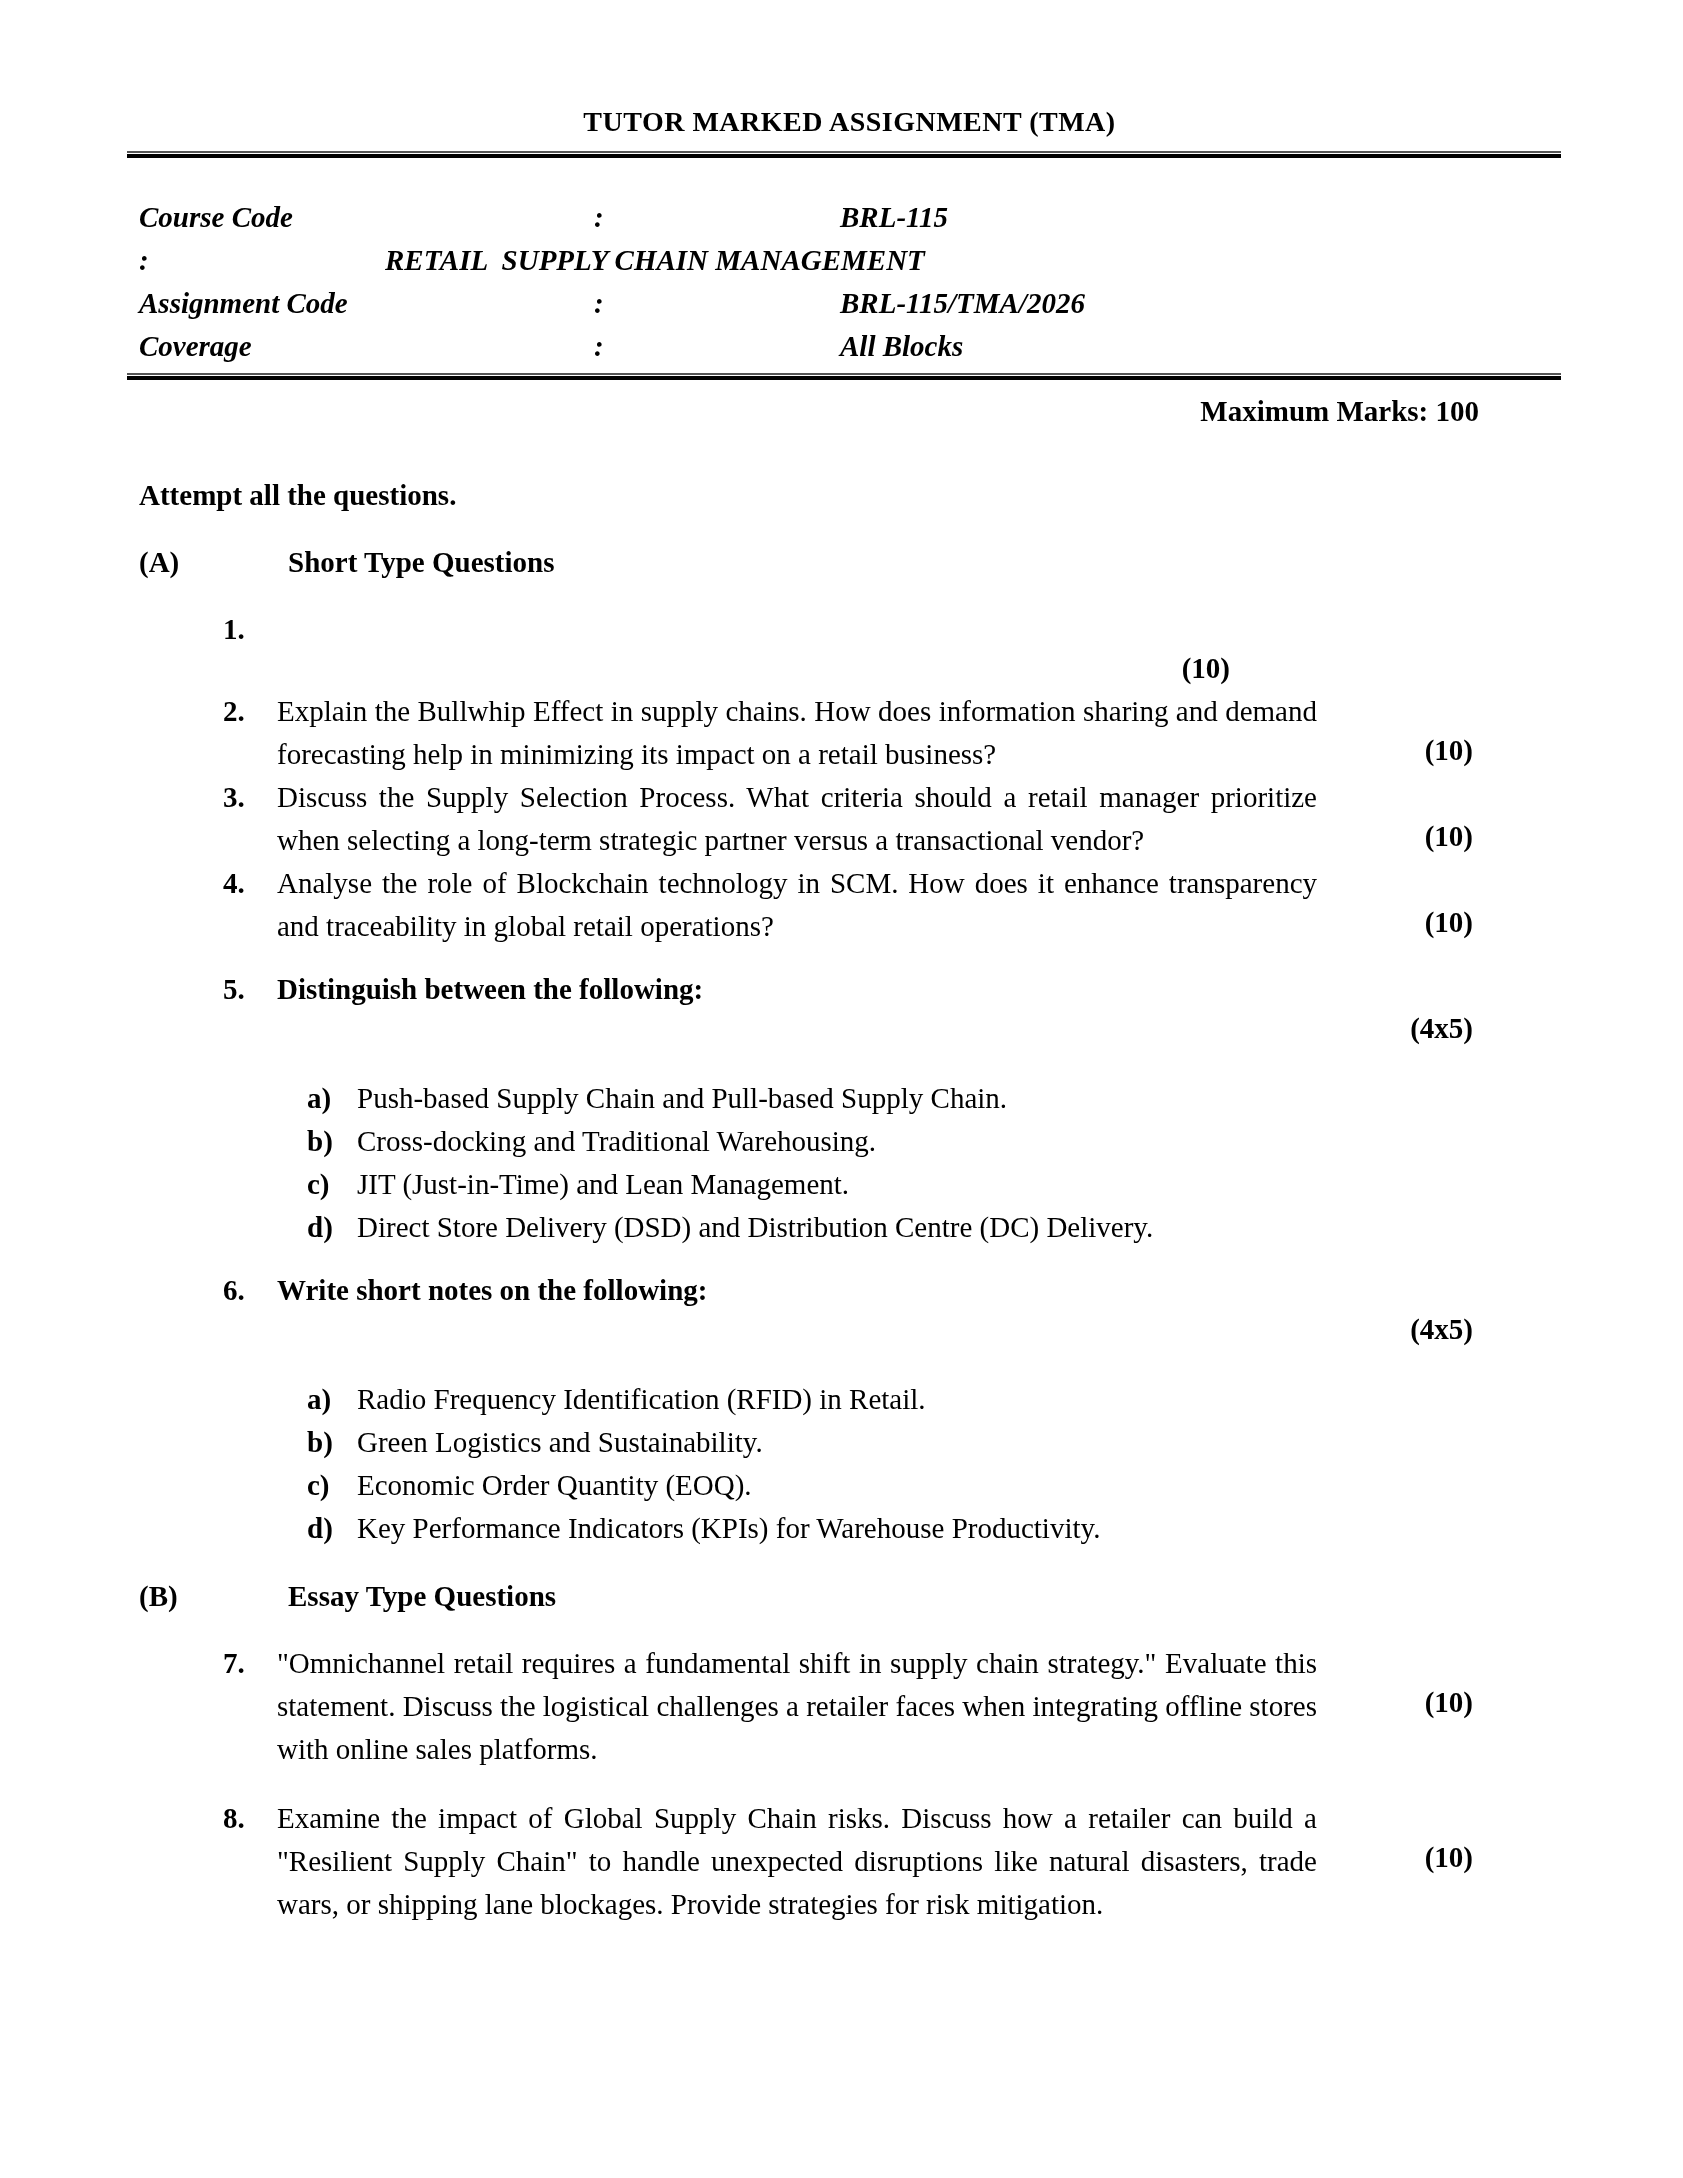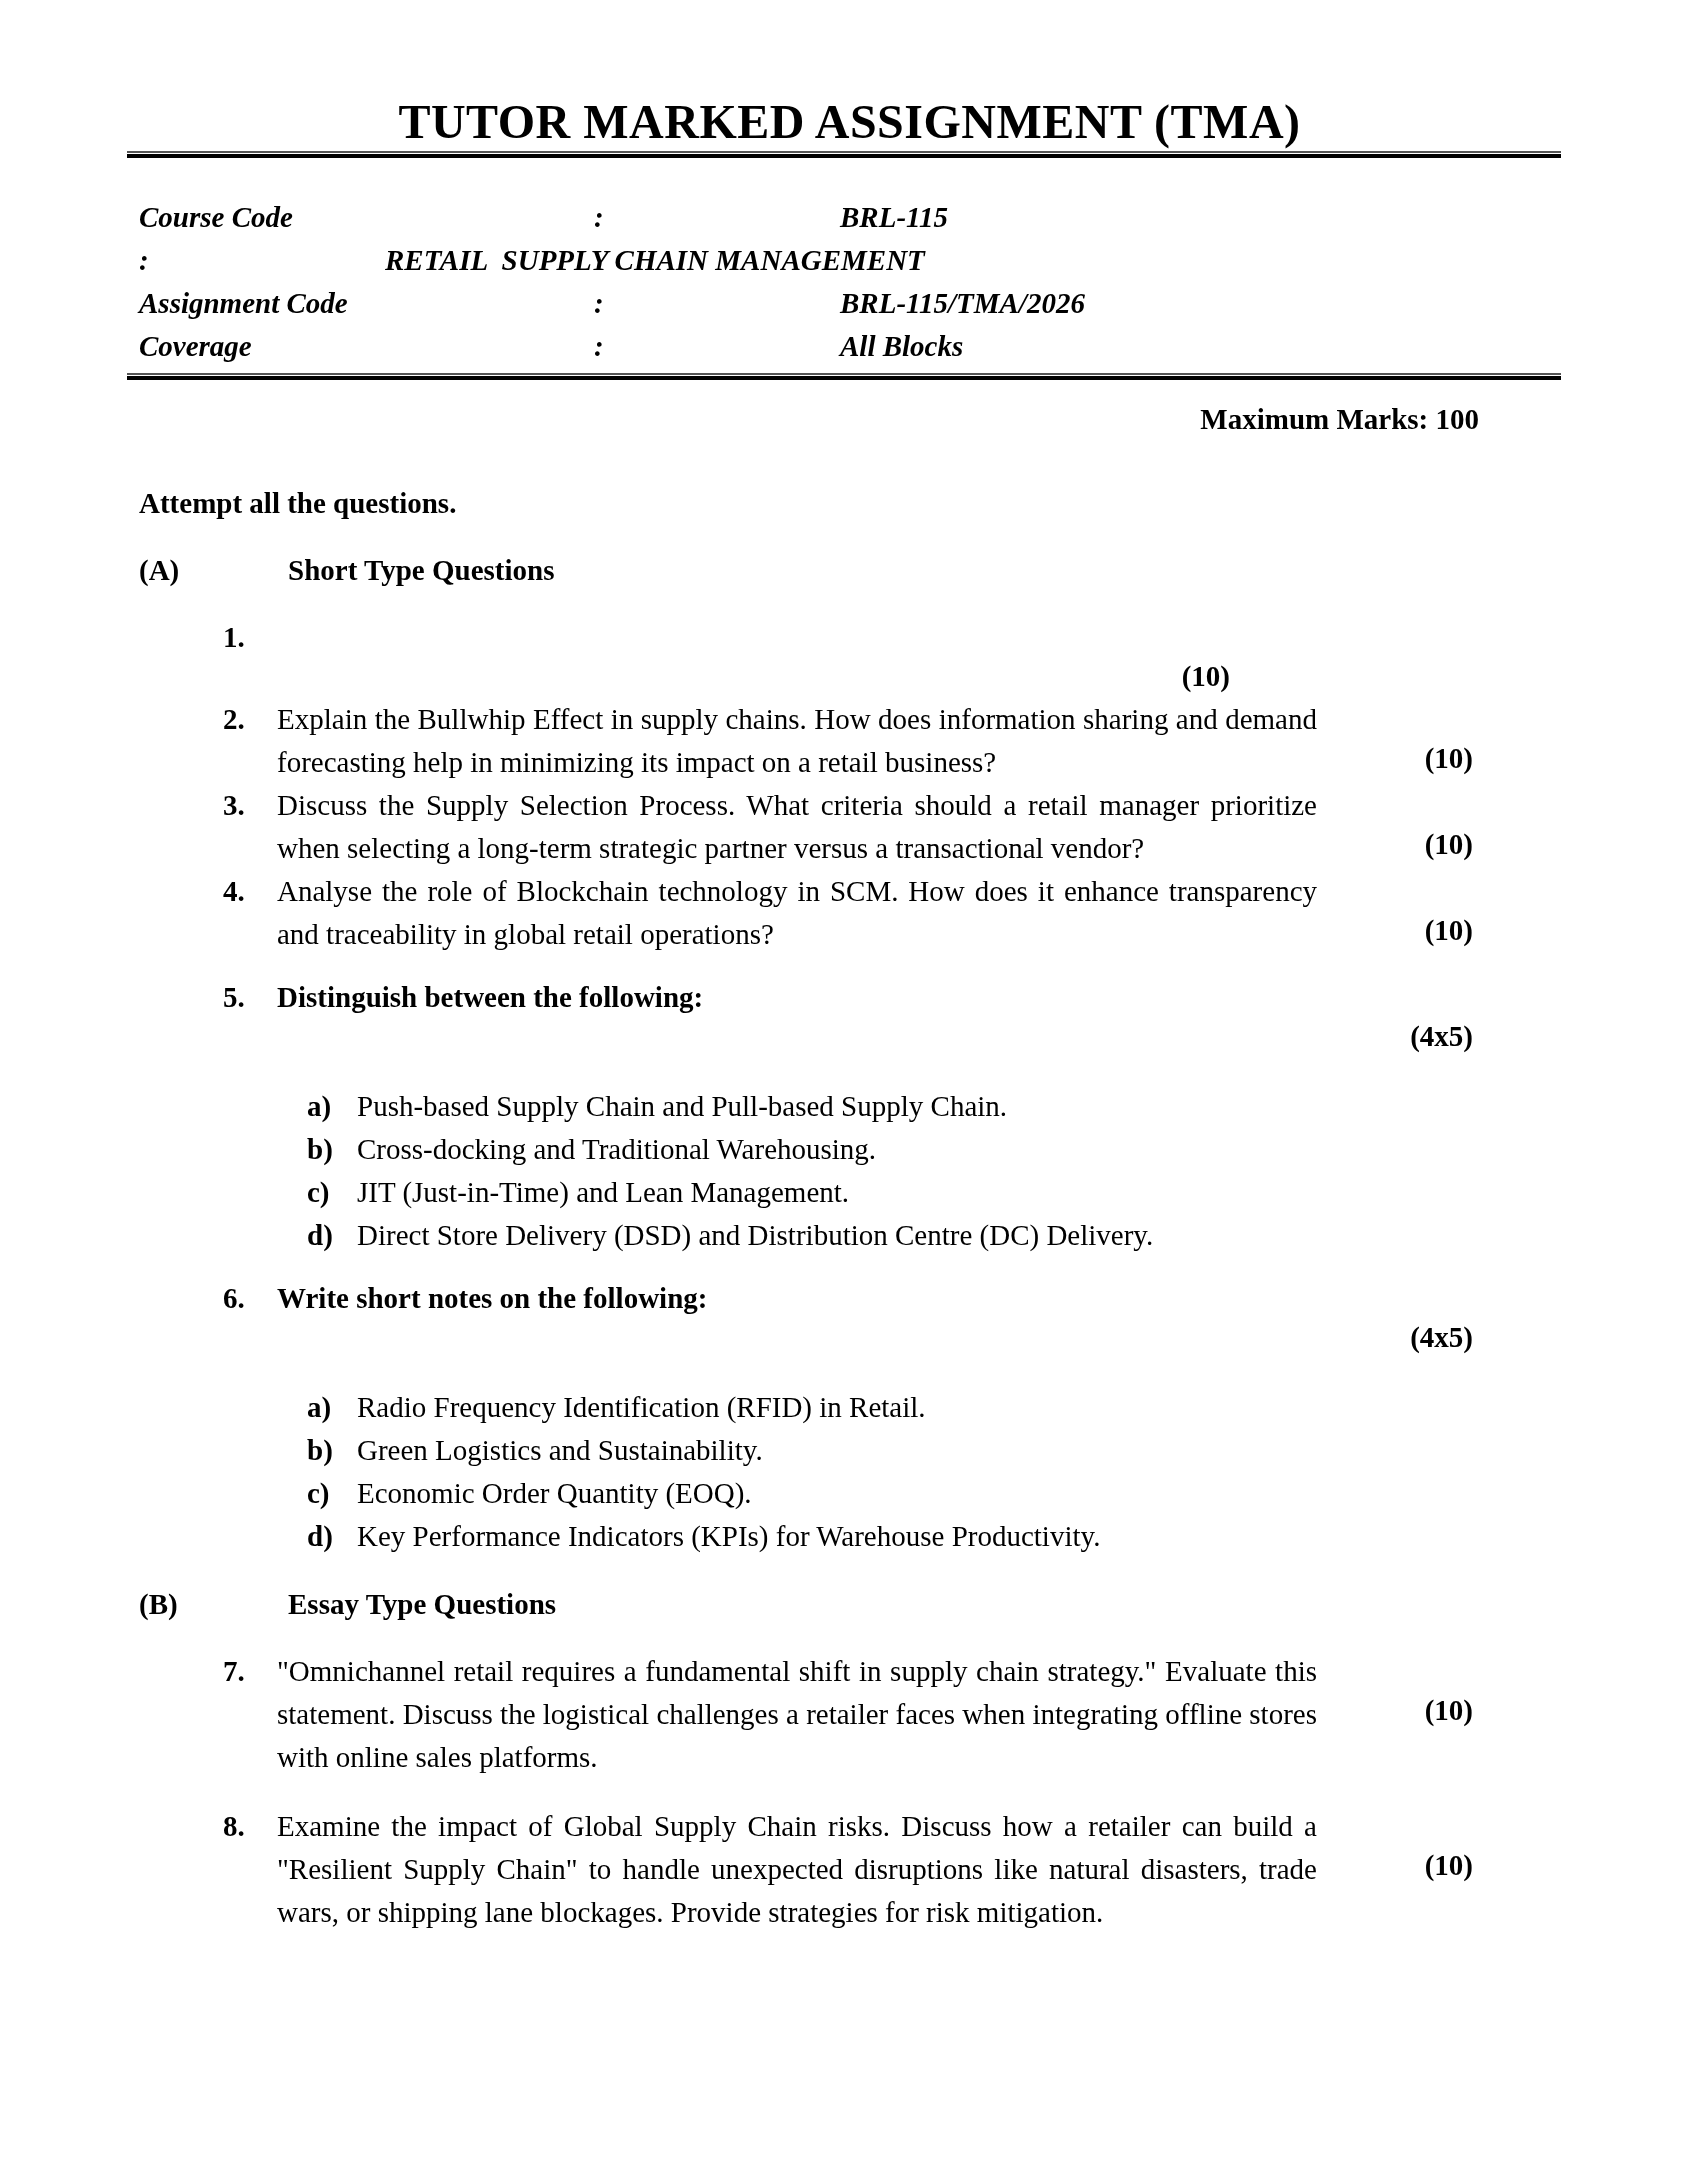--- a/index.html
+++ b/index.html
@@ -2,34 +2,34 @@
 <html><head>
 <meta charset="utf-8">
 <style>
   html, body { margin:0; padding:0; background:#ffffff; }
   .page {
     width:1683px; height:2178px; background:#ffffff; color:#000;
     font-family:"Liberation Serif", serif; font-size:29px;
     box-sizing:border-box; padding:99px 123px 0 139px; overflow:hidden;
   }
   .title {
-    font-size:48px; font-weight:bold; text-align:center;
+    font-size:28px; font-weight:bold; text-align:center;
     margin:0 0 6px 0; line-height:46px; letter-spacing:0.5px;
   }
   .rule { margin-left:-12px; width:1434px; }
   .rule .thin  { height:2px; background:#555; margin-bottom:1px; }
   .rule .thick { height:4px; background:#000; }
   .course-info { margin-top:38px; font-weight:bold; }
   .course-row  { display:flex; line-height:43px;font-style:italic; }
   .ci-label { width:455px; }
   .ci-colon { width:198px; }
   .ci-value { white-space:pre;margin-left:48px; }
   .rule2 { margin-top:5px; }
   .max-marks {
-    margin-top:18px; line-height:43px; font-weight:bold;
+    margin-top:10px; line-height:43px; font-weight:bold;
     text-align:right; padding-right:81px;
   }
   .instruction { margin-top:41px; line-height:43px; font-weight:bold; }
   .section-heading { margin-top:24px; display:flex; font-weight:bold; line-height:43px; }
   .sec-label { width:149px; }
   .questions { margin-top:24px; }
   .question {
     display:grid; grid-template-columns:54px 1040px 1fr;
     margin-left:84px; line-height:43px;
   }

